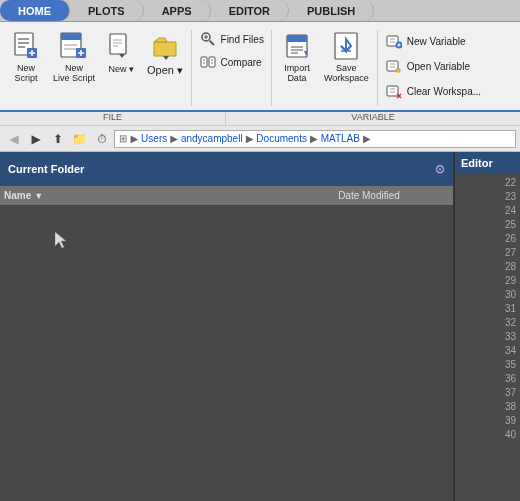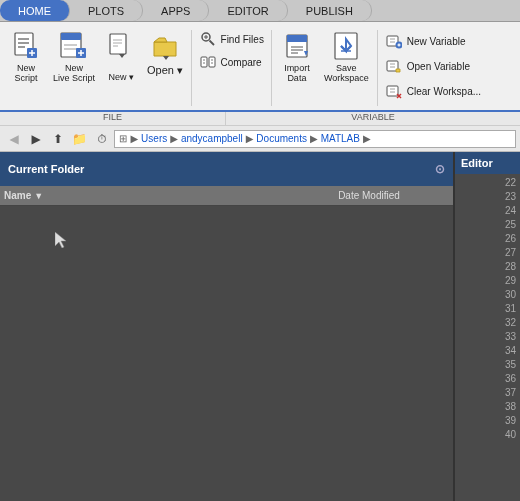--- a/index.html
+++ b/index.html
@@ -8,21 +8,21 @@
     
     .tab-bar {
       display: flex;
       background: #c8c8c8;
       height: 22px;
       border-bottom: 1px solid #999;
     }
     .tab {
       padding: 3px 18px;
       font-size: 11px;
-      font-weight: normal;
+      font-weight: bold;
       cursor: pointer;
       display: flex;
       align-items: center;
       border-right: 1px solid #aaa;
       color: #222;
       border-radius: 10px;
     }
     .tab.active {
       background: #4472c4;
       color: white;
@@ -286,21 +286,21 @@
         <line x1="5" y1="14" x2="18" y2="14" stroke="#aaa" stroke-width="1.2"></line>
         <line x1="5" y1="18" x2="18" y2="18" stroke="#aaa" stroke-width="1.2"></line>
         <rect x="17" y="17" width="10" height="10" rx="1" fill="#4472c4"></rect>
         <line x1="22" y1="19" x2="22" y2="25" stroke="white" stroke-width="1.5"></line>
         <line x1="19" y1="22" x2="25" y2="22" stroke="white" stroke-width="1.5"></line>
       </svg>
     </div>
     <div class="label" style="font-size:9px; line-height:1.1;">New<br>Live Script</div>
   </div>
 
-  <div class="ribbon-btn" style="min-width:36px;gap:8px;">
+  <div class="ribbon-btn" style="min-width:36px;">
     <div class="icon">
       <svg width="28" height="28" viewBox="0 0 28 28">
         <rect x="3" y="2" width="16" height="20" rx="1" fill="white" stroke="#555" stroke-width="1.2"></rect>
         <line x1="6" y1="8" x2="15" y2="8" stroke="#aaa" stroke-width="1"></line>
         <line x1="6" y1="11" x2="15" y2="11" stroke="#aaa" stroke-width="1"></line>
         <line x1="6" y1="14" x2="11" y2="14" stroke="#aaa" stroke-width="1"></line>
         <polygon points="12,22 18,22 15,26" fill="#555"></polygon>
       </svg>
     </div>
     <div class="label" style="font-size:9px;">New ▾</div>

